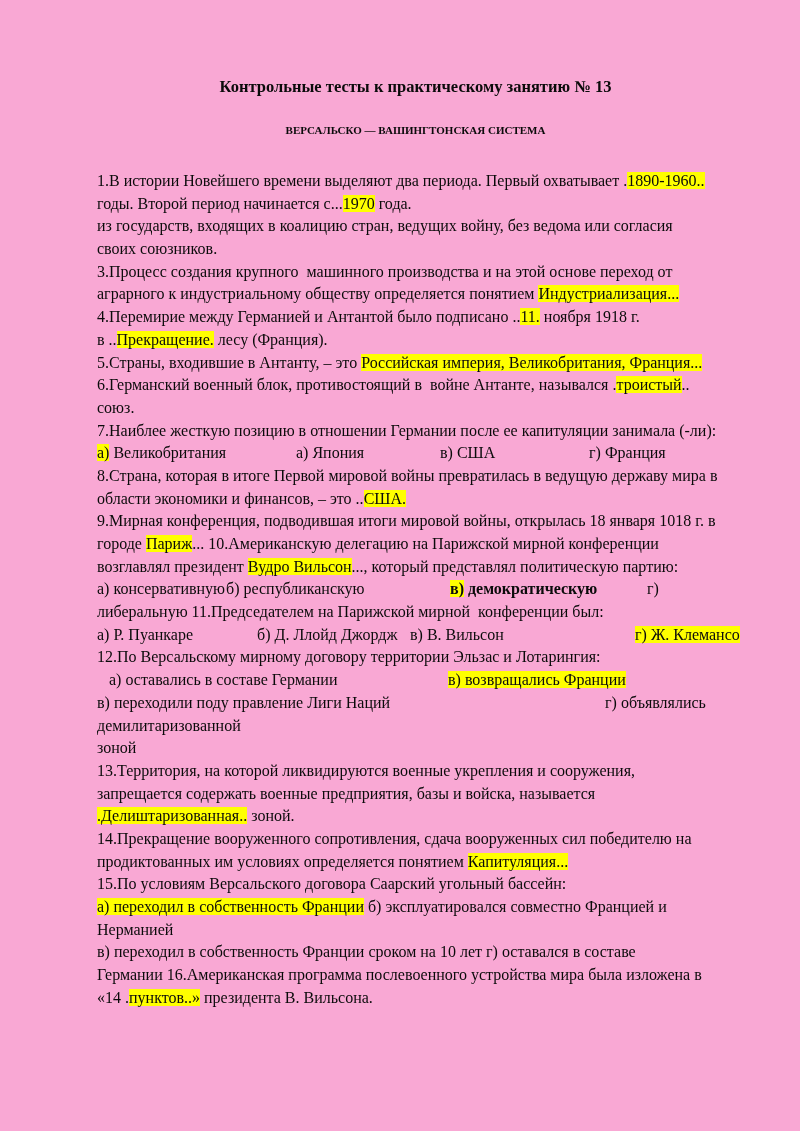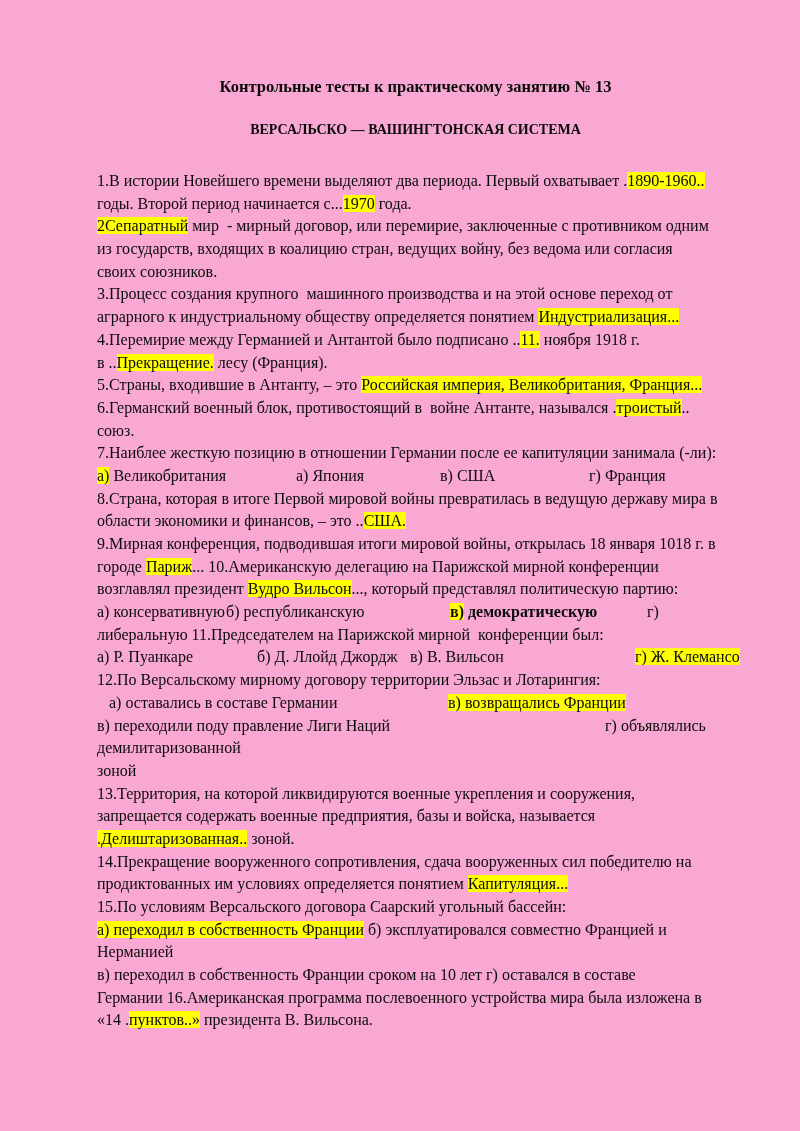--- a/index.html
+++ b/index.html
@@ -25,21 +25,21 @@
     line-height: 22px;
     white-space: pre;
   }
   .doc-heading {
     position: absolute;
     left: 97px;
     top: 119px;
     width: 637px;
     text-align: center;
     font-weight: bold;
-    font-size: 14px;
+    font-size: 11px;
     line-height: 22px;
     white-space: pre;
   }
   .doc-body {
     position: absolute;
     left: 97px;
     top: 146px;
     width: 637px;
     font-size: 16px;
     margin-top: 24px;
@@ -60,21 +60,20 @@
 </style>
 </head>
 <body>
 
 <div class="page">
   <div class="doc-title">Контрольные тесты к практическому занятию № 13</div>
   <div class="doc-heading">ВЕРСАЛЬСКО — ВАШИНГТОНСКАЯ СИСТЕМА</div>
   <div class="doc-body">
       <div class="line"><span class="run">1.В истории Новейшего времени выделяют два периода. Первый охватывает .</span><span class="run hl">1890-1960..</span></div>
       <div class="line"><span class="run">годы. Второй период начинается с...</span><span class="run hl">1970</span><span class="run"> года.</span></div>
-      <div class="line"><span class="run hl">2Сепаратный</span><span class="run"> мир  - мирный договор, или перемирие, заключенные с противником одним</span></div>
       <div class="line"><span class="run">из государств, входящих в коалицию стран, ведущих войну, без ведома или согласия</span></div>
       <div class="line"><span class="run">своих союзников.</span></div>
       <div class="line"><span class="run">3.Процесс создания крупного  машинного производства и на этой основе переход от</span></div>
       <div class="line"><span class="run">аграрного к индустриальному обществу определяется понятием </span><span class="run hl">Индустриализация...</span></div>
       <div class="line"><span class="run">4.Перемирие между Германией и Антантой было подписано ..</span><span class="run hl">11.</span><span class="run"> ноября 1918 г.</span></div>
       <div class="line"><span class="run">в ..</span><span class="run hl">Прекращение.</span><span class="run"> лесу (Франция).</span></div>
       <div class="line"><span class="run">5.Страны, входившие в Антанту, – это </span><span class="run hl">Российская империя, Великобритания, Франция...</span></div>
       <div class="line"><span class="run">6.Германский военный блок, противостоящий в  войне Антанте, назывался .</span><span class="run hl">троистый</span><span class="run">..</span></div>
       <div class="line"><span class="run">союз.</span></div>
       <div class="line"><span class="run">7.Наиблее жесткую позицию в отношении Германии после ее капитуляции занимала (-ли):</span></div>

